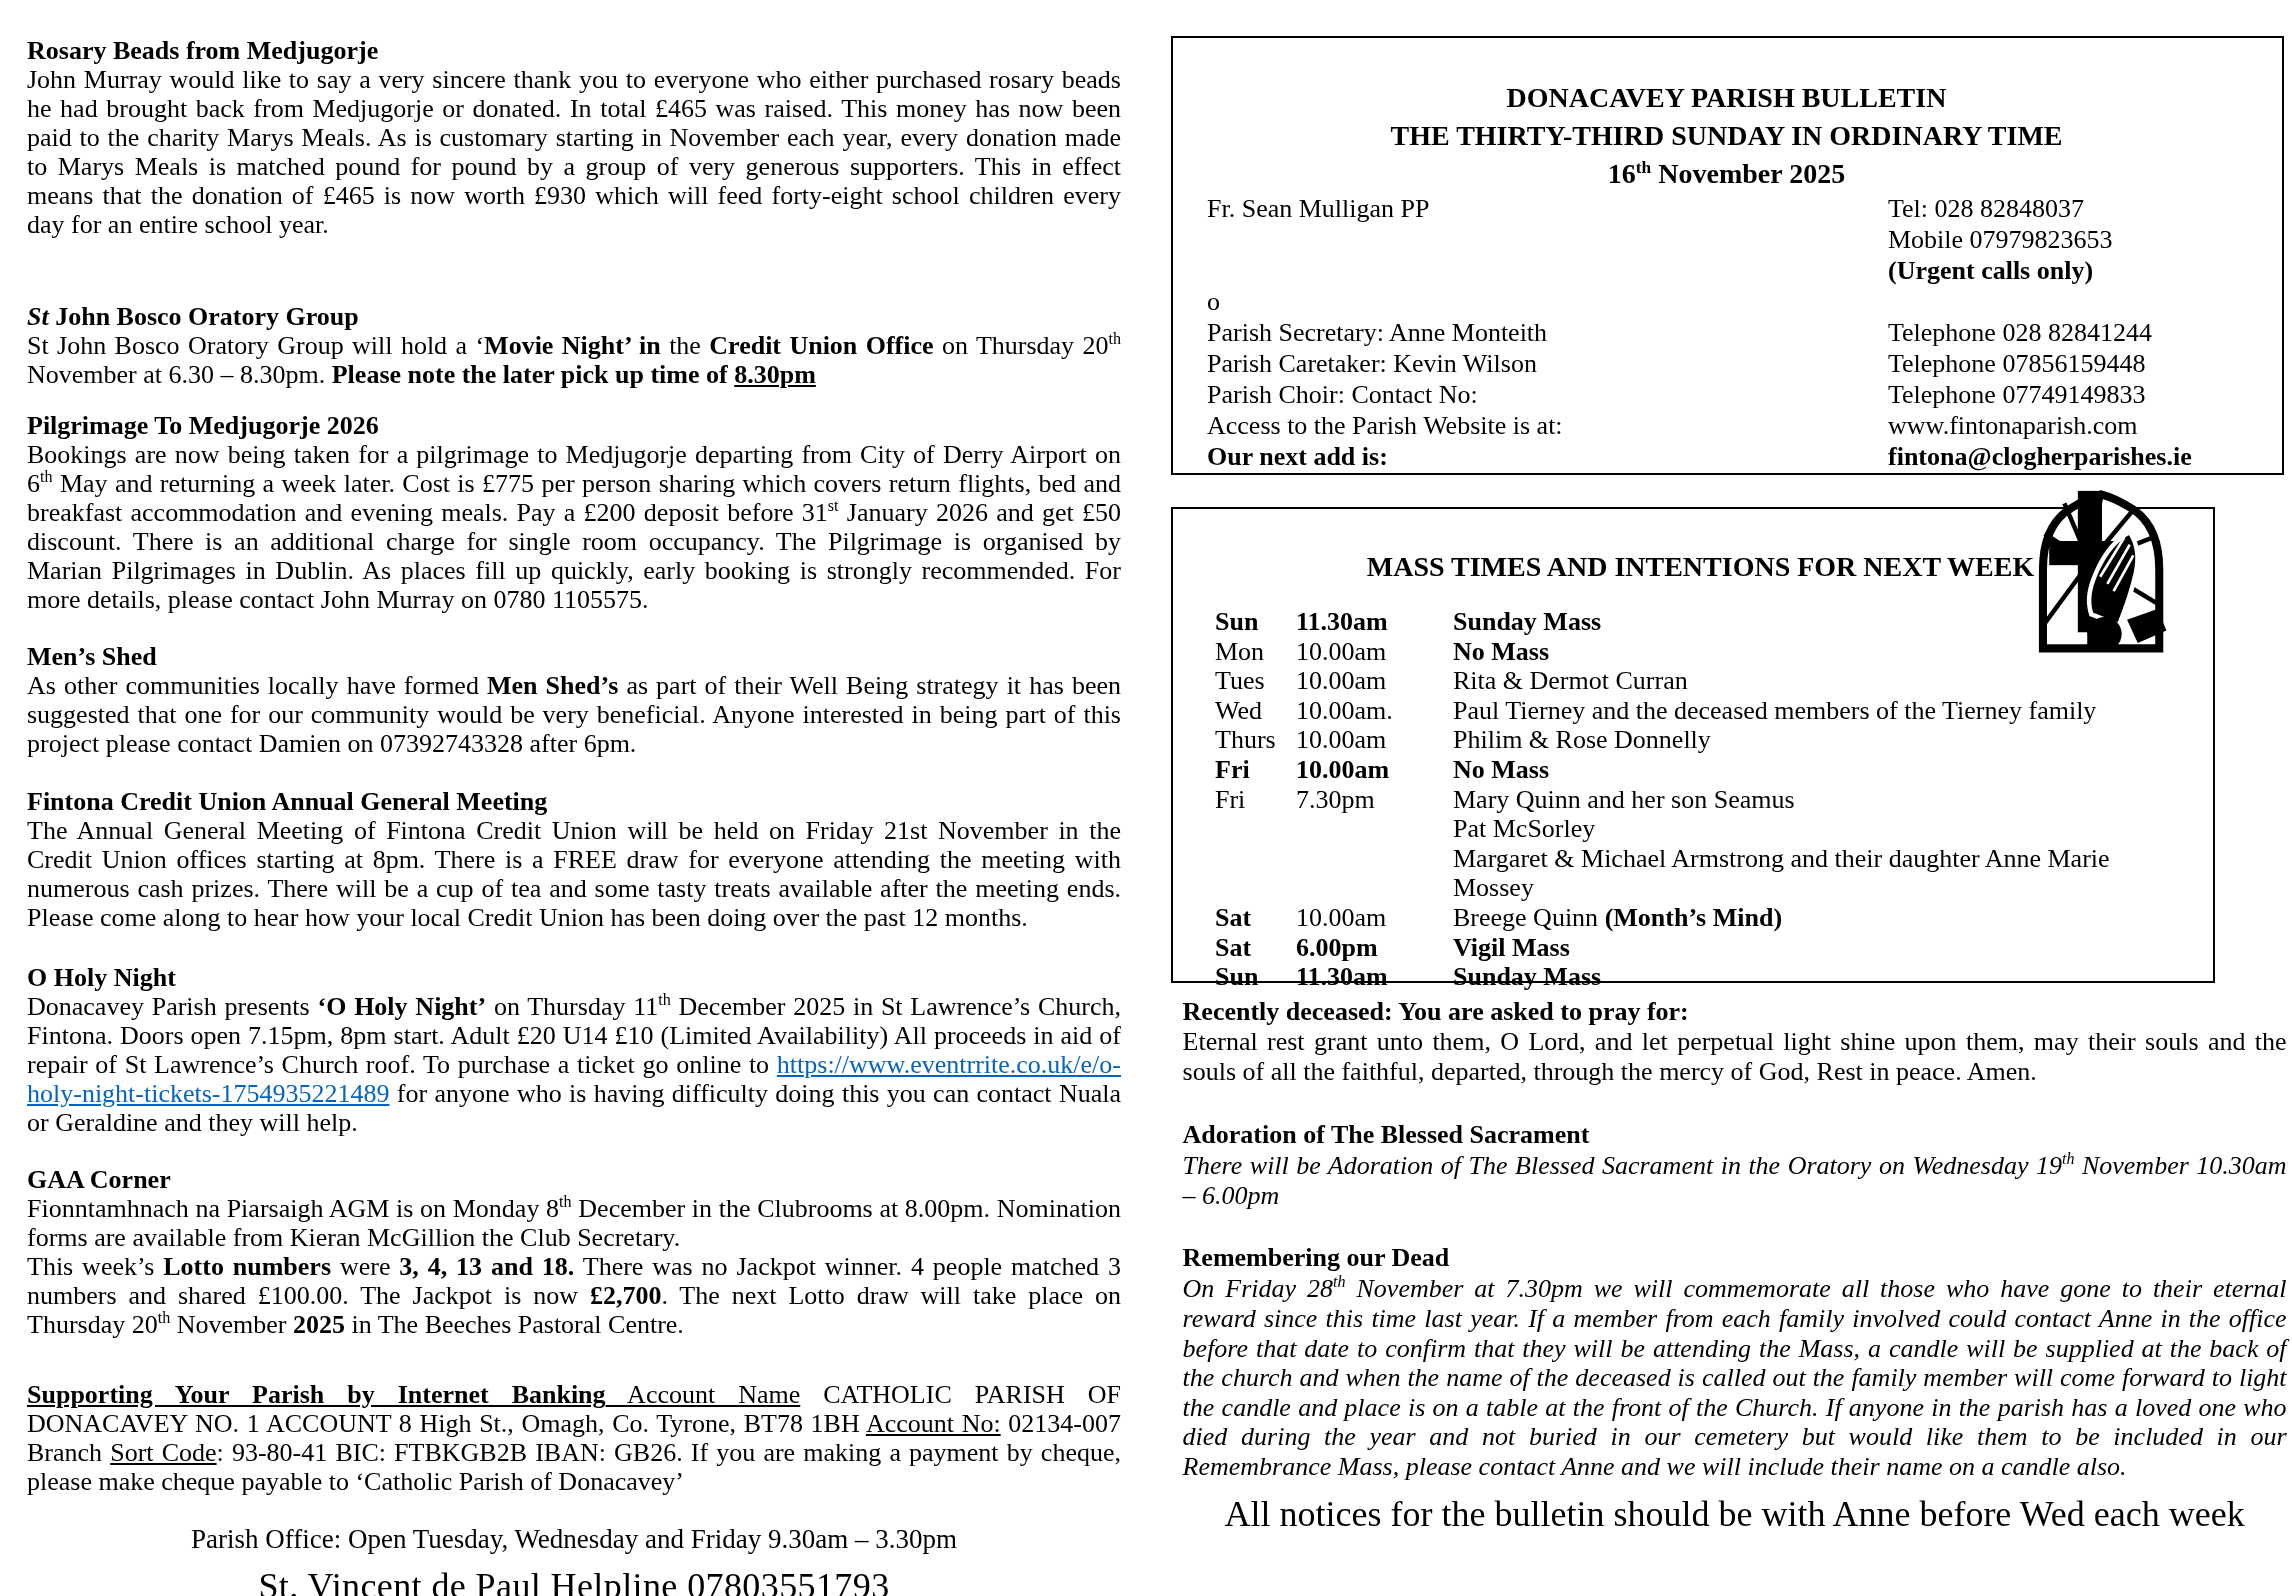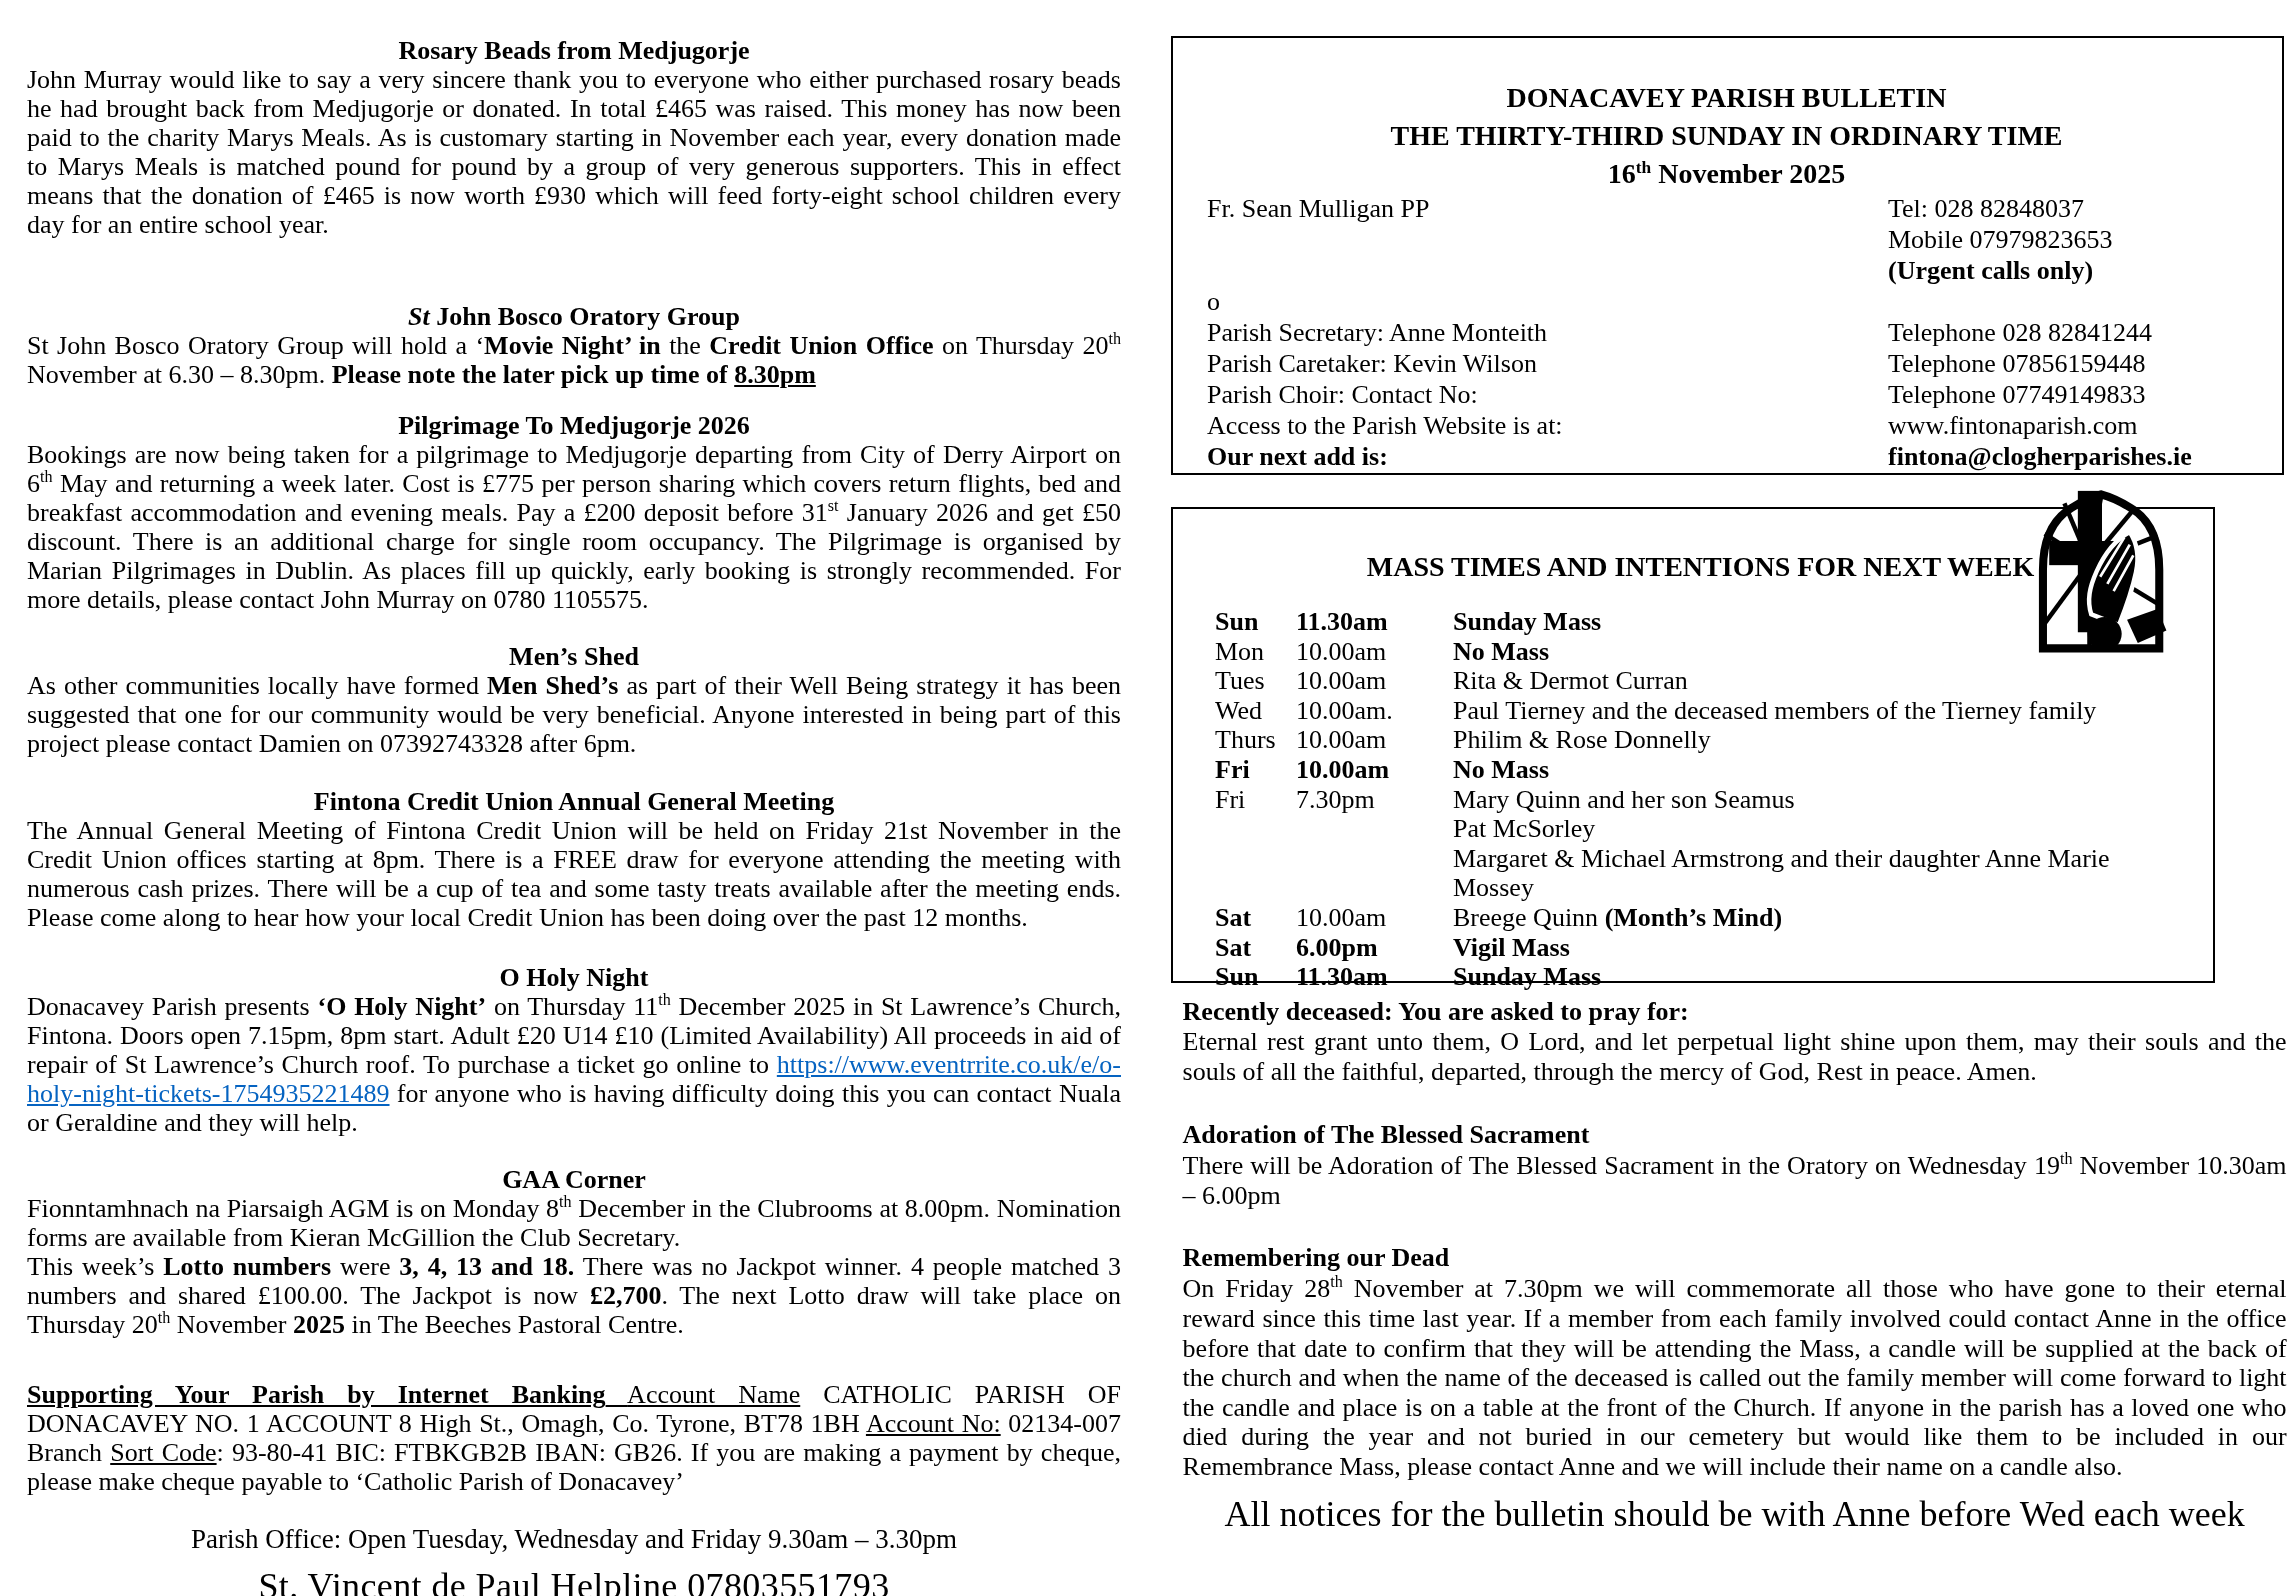--- a/index.html
+++ b/index.html
@@ -6,21 +6,21 @@
   body{width:2293px;height:1597px;font-family:"Liberation Serif","DejaVu Serif",serif;color:#000;}
   .page{position:relative;width:2293px;height:1597px;overflow:hidden;background:#fff;}
   .b{font-weight:bold;}
   .i{font-style:italic;}
   .u{text-decoration:underline;}
   .sup{vertical-align:super;font-size:0.62em;line-height:0;}
   .lnk{color:#0563C1;text-decoration:underline;cursor:pointer;}
 
   
   .col-left{position:absolute;left:27px;top:36px;width:1094px;font-size:26px;line-height:29px;}
-  .col-left .section .heading{font-weight:bold;text-align:center;}
+  .col-left .section .heading{font-weight:bold;}
   .col-left .para{text-align:justify;}
   #left-sections .section:nth-child(1){margin-bottom:63px;}
   #left-sections .section:nth-child(2){margin-bottom:21.5px;}
   #left-sections .section:nth-child(3){margin-bottom:28px;}
   #left-sections .section:nth-child(4){margin-bottom:29px;}
   #left-sections .section:nth-child(5){margin-bottom:31px;}
   #left-sections .section:nth-child(6){margin-bottom:28px;}
   #left-sections .section:nth-child(7){margin-bottom:41px;}
   #left-sections .section:nth-child(8){margin-bottom:0;}
   .office{margin-top:29px;text-align:center;font-weight:normal;font-size:27px;}
@@ -42,21 +42,21 @@
   .mrow .mint{flex:1;}
   .hands{position:absolute;top:-19.7px;right:43px;}
 
   .below-box{margin-left:11.6px;width:1104px;}
   .deceased{margin-top:14.3px;line-height:30px;}
   .dec-head{font-weight:bold;}
   .dec-name{font-weight:bold;margin-left:228px;}
   .prayer{text-align:justify;line-height:30px;}
   .rsec{margin-top:32px;line-height:29.6px;}
   .rsec .heading{font-weight:bold;line-height:32px;}
-  .rsec .para{text-align:justify;}
+  .rsec .para{text-align:justify;font-style:italic;}
   .notices{margin-top:12.5px;text-align:center;font-size:36px;line-height:41px;}
 </style>
 </head>
 <body>
 
 <div class="page">
 
   <div class="col-left">
     <div id="left-sections">
         <div class="section">

